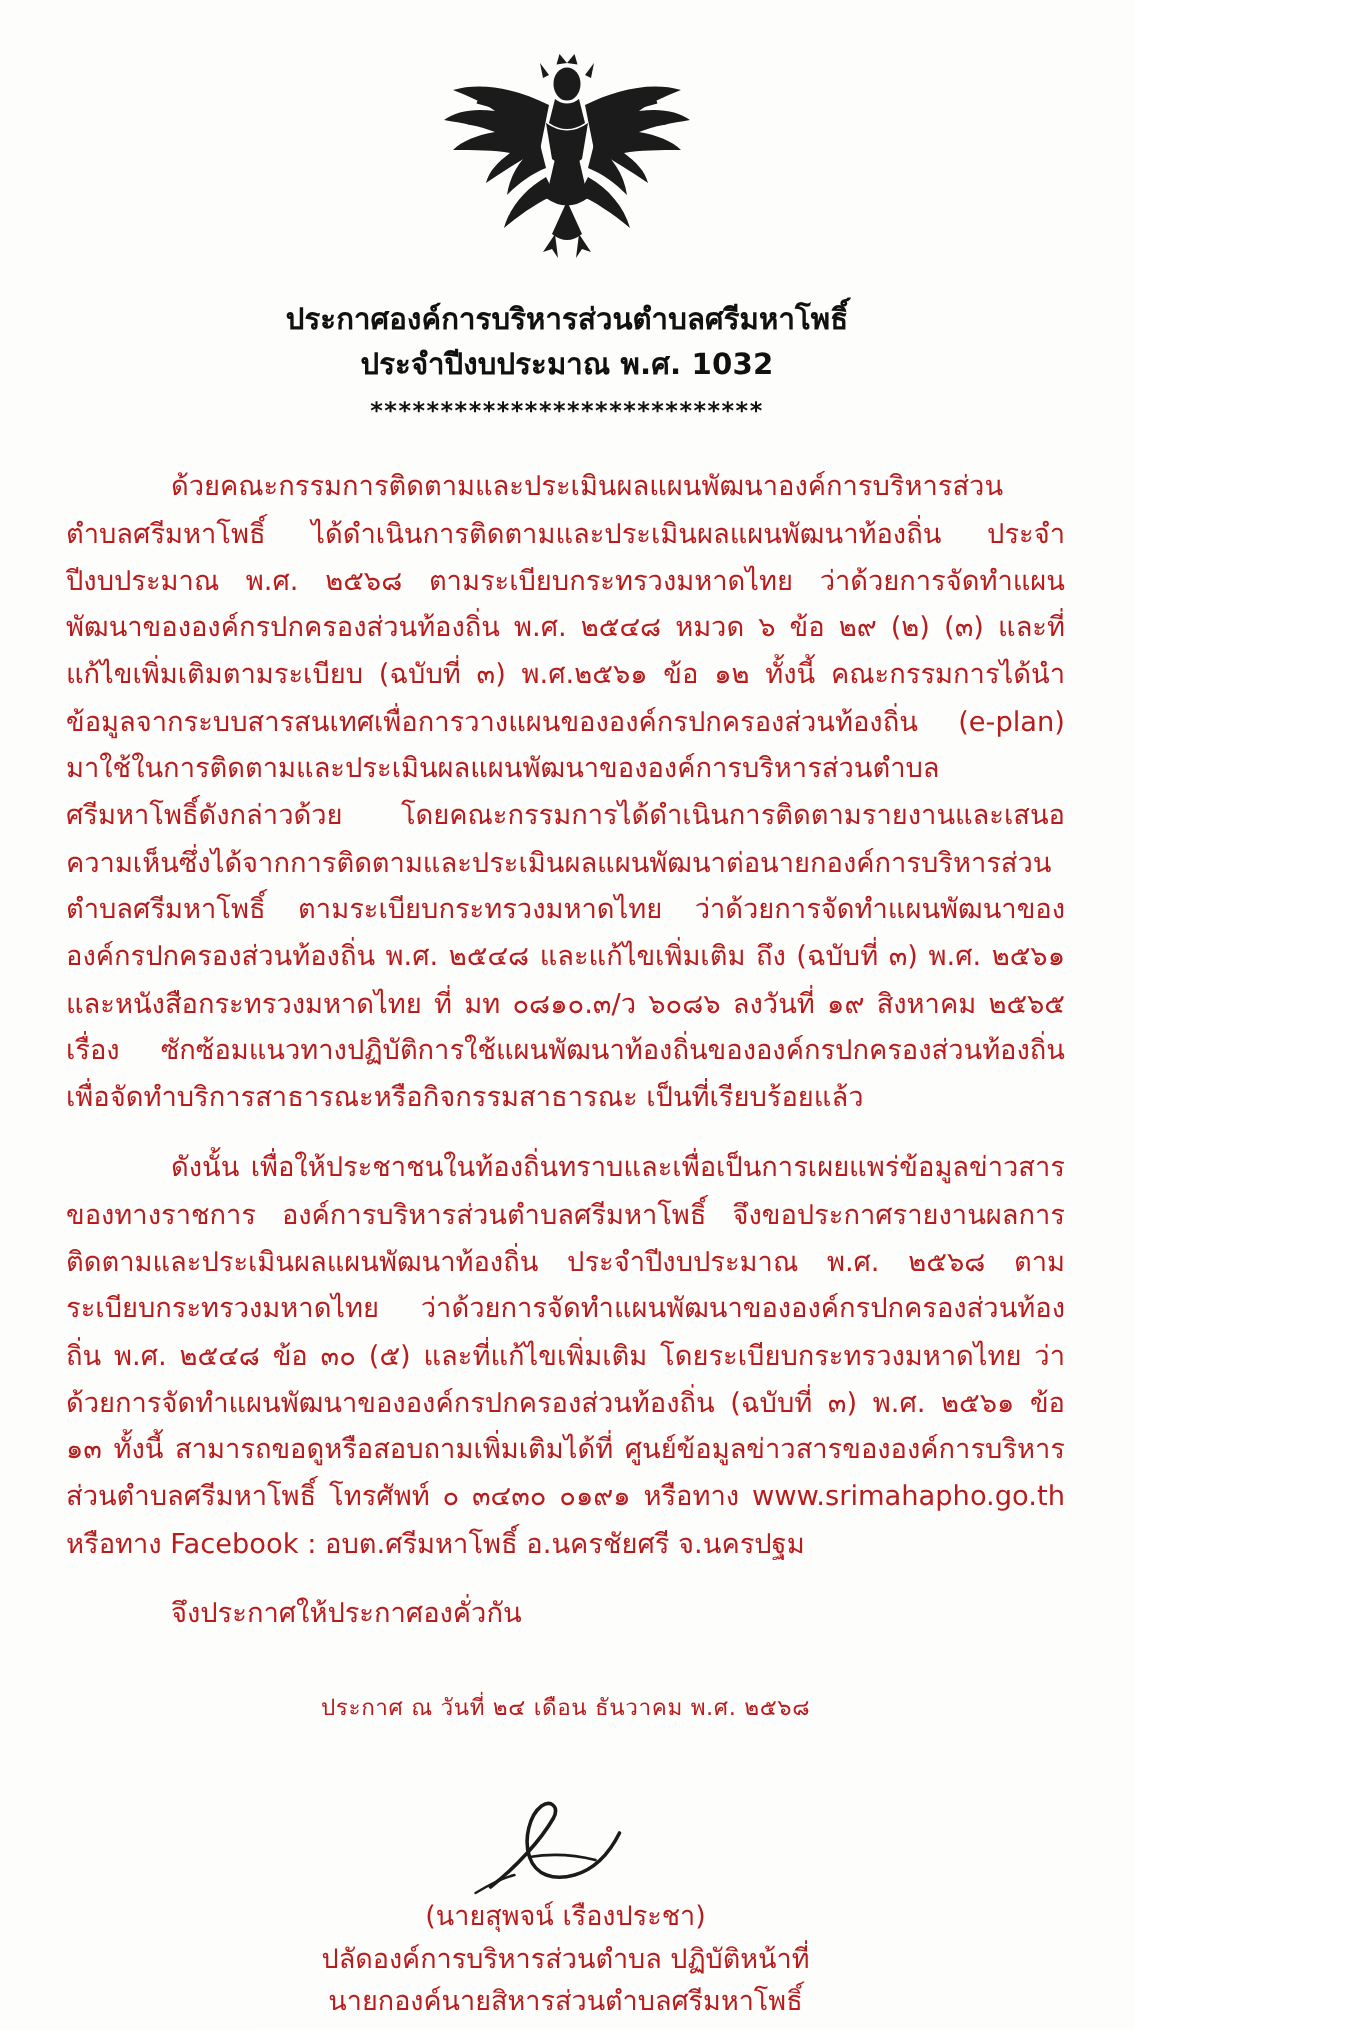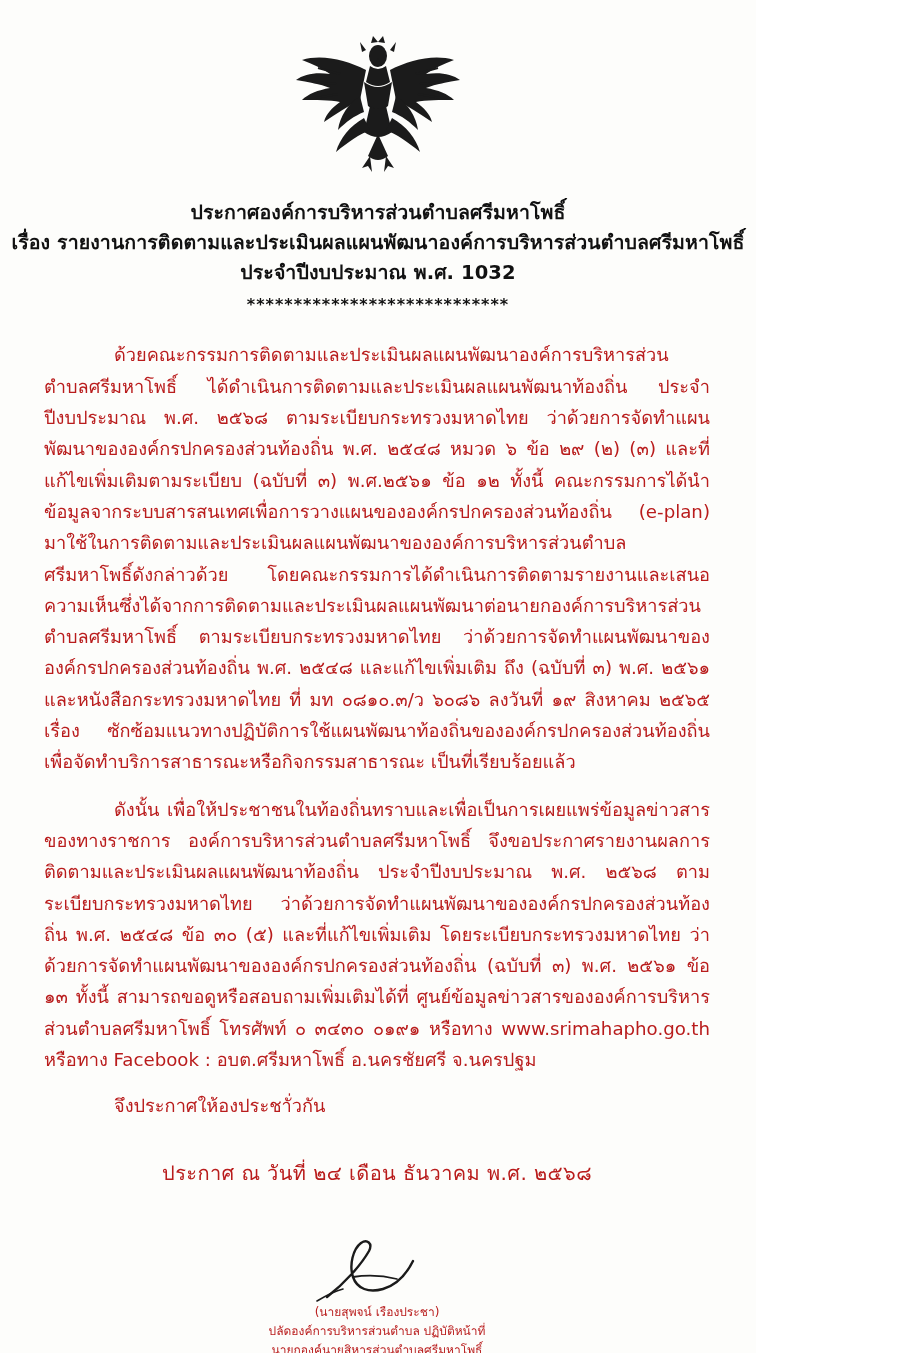--- a/index.html
+++ b/index.html
@@ -75,40 +75,40 @@
   .closing {
     margin: 10px 0 0 0;
     text-indent: 70px;
     font-size: 18.2px;
     line-height: 1.7;
   }
 
   .date-line {
     text-align: center;
     margin-top: 34px;
-    font-size: 20px;
+    font-size: 15px;
     letter-spacing: 0.4px;
   }
 
   
   .sign-block {
     margin-top: 44px;
     text-align: center;
     position: relative;
   }
   .sig-svg {
     width: 240px;
     height: 76px;
     display: block;
     margin: 0 auto -8px auto;
   }
   .sign-name,
   .sign-pos1,
   .sign-pos2 {
-    font-size: 12px;
+    font-size: 18px;
     line-height: 1.6;
   }
 </style>
 </head>
 <body>
 
 <div class="page">
 
   <div class="emblem-wrap">
     <svg class="emblem" viewBox="0 0 200 150" aria-hidden="true">
@@ -145,30 +145,29 @@
         <path d="M114 84 C 128 92, 138 104, 142 118 C 130 108, 118 100, 108 96 Z"></path>
 
         <path d="M92 122 l-8 12 l6 -2 l4 6 z"></path>
         <path d="M108 122 l8 12 l-6 -2 l-4 6 z"></path>
       </g>
     </svg>
   </div>
 
   <div class="heading">
     <div class="line">ประกาศองค์การบริหารส่วนตำบลศรีมหาโพธิ์</div>
-    <div class="line">เรื่อง รายงานการติดตามและประเมินผลแผนพัฒนาองค์การบริหารส่วนตำบลศรีมหาโพธิ์</div>
     <div class="line">ประจำปีงบประมาณ พ.ศ. 1032</div>
     <div class="stars">****************************</div>
   </div>
 
   <div class="body">
     <p class="para">ด้วยคณะกรรมการติดตามและประเมินผลแผนพัฒนาองค์การบริหารส่วนตำบลศรีมหาโพธิ์ ได้ดำเนินการติดตามและประเมินผลแผนพัฒนาท้องถิ่น ประจำปีงบประมาณ พ.ศ. ๒๕๖๘ ตามระเบียบกระทรวงมหาดไทย ว่าด้วยการจัดทำแผนพัฒนาขององค์กรปกครองส่วนท้องถิ่น พ.ศ. ๒๕๔๘ หมวด ๖ ข้อ ๒๙ (๒) (๓) และที่แก้ไขเพิ่มเติมตามระเบียบ (ฉบับที่ ๓) พ.ศ.๒๕๖๑ ข้อ ๑๒ ทั้งนี้ คณะกรรมการได้นำข้อมูลจากระบบสารสนเทศเพื่อการวางแผนขององค์กรปกครองส่วนท้องถิ่น (e-plan) มาใช้ในการติดตามและประเมินผลแผนพัฒนาขององค์การบริหารส่วนตำบลศรีมหาโพธิ์ดังกล่าวด้วย โดยคณะกรรมการได้ดำเนินการติดตามรายงานและเสนอความเห็นซึ่งได้จากการติดตามและประเมินผลแผนพัฒนาต่อนายกองค์การบริหารส่วนตำบลศรีมหาโพธิ์ ตามระเบียบกระทรวงมหาดไทย ว่าด้วยการจัดทำแผนพัฒนาขององค์กรปกครองส่วนท้องถิ่น พ.ศ. ๒๕๔๘ และแก้ไขเพิ่มเติม ถึง (ฉบับที่ ๓) พ.ศ. ๒๕๖๑ และหนังสือกระทรวงมหาดไทย ที่ มท ๐๘๑๐.๓/ว ๖๐๘๖ ลงวันที่ ๑๙ สิงหาคม  ๒๕๖๕ เรื่อง ซักซ้อมแนวทางปฏิบัติการใช้แผนพัฒนาท้องถิ่นขององค์กรปกครองส่วนท้องถิ่นเพื่อจัดทำบริการสาธารณะหรือกิจกรรมสาธารณะ เป็นที่เรียบร้อยแล้ว</p>
     <p class="para">ดังนั้น  เพื่อให้ประชาชนในท้องถิ่นทราบและเพื่อเป็นการเผยแพร่ข้อมูลข่าวสารของทางราชการ องค์การบริหารส่วนตำบลศรีมหาโพธิ์ จึงขอประกาศรายงานผลการติดตามและประเมินผลแผนพัฒนาท้องถิ่น ประจำปีงบประมาณ พ.ศ. ๒๕๖๘ ตามระเบียบกระทรวงมหาดไทย ว่าด้วยการจัดทำแผนพัฒนาขององค์กรปกครองส่วนท้องถิ่น พ.ศ. ๒๕๔๘ ข้อ ๓๐ (๕) และที่แก้ไขเพิ่มเติม โดยระเบียบกระทรวงมหาดไทย ว่าด้วยการจัดทำแผนพัฒนาขององค์กรปกครองส่วนท้องถิ่น (ฉบับที่ ๓) พ.ศ. ๒๕๖๑ ข้อ ๑๓ ทั้งนี้ สามารถขอดูหรือสอบถามเพิ่มเติมได้ที่ ศูนย์ข้อมูลข่าวสารขององค์การบริหารส่วนตำบลศรีมหาโพธิ์ โทรศัพท์ ๐ ๓๔๓๐ ๐๑๙๑ หรือทาง www.srimahapho.go.th หรือทาง Facebook : อบต.ศรีมหาโพธิ์ อ.นครชัยศรี จ.นครปฐม</p>
 
-    <p class="closing">จึงประกาศให้องประชาั่วกัน</p>
+    <p class="closing">จึงประกาศให้ประกาศองคั่วกัน</p>
 
     <div class="date-line">ประกาศ  ณ  วันที่  ๒๔  เดือน  ธันวาคม  พ.ศ. ๒๕๖๘</div>
 
     <div class="sign-block">
       <svg class="sig-svg" viewBox="0 0 240 76" aria-hidden="true">
         <path d="M70 62 C 88 48, 104 30, 112 16 C 116 8, 110 4, 104 8 C 96 14, 92 30, 96 42 C 100 54, 112 58, 126 54 C 140 50, 150 38, 156 26" fill="none" stroke="#1b1b1b" stroke-width="2.4" stroke-linecap="round"></path>
         <path d="M96 42 C 108 40, 124 40, 140 44" fill="none" stroke="#1b1b1b" stroke-width="1.8" stroke-linecap="round"></path>
         <path d="M60 66 C 70 60, 78 56, 86 54" fill="none" stroke="#1b1b1b" stroke-width="1.6" stroke-linecap="round"></path>
       </svg>
       <div class="sign-name">(นายสุพจน์   เรืองประชา)</div>

